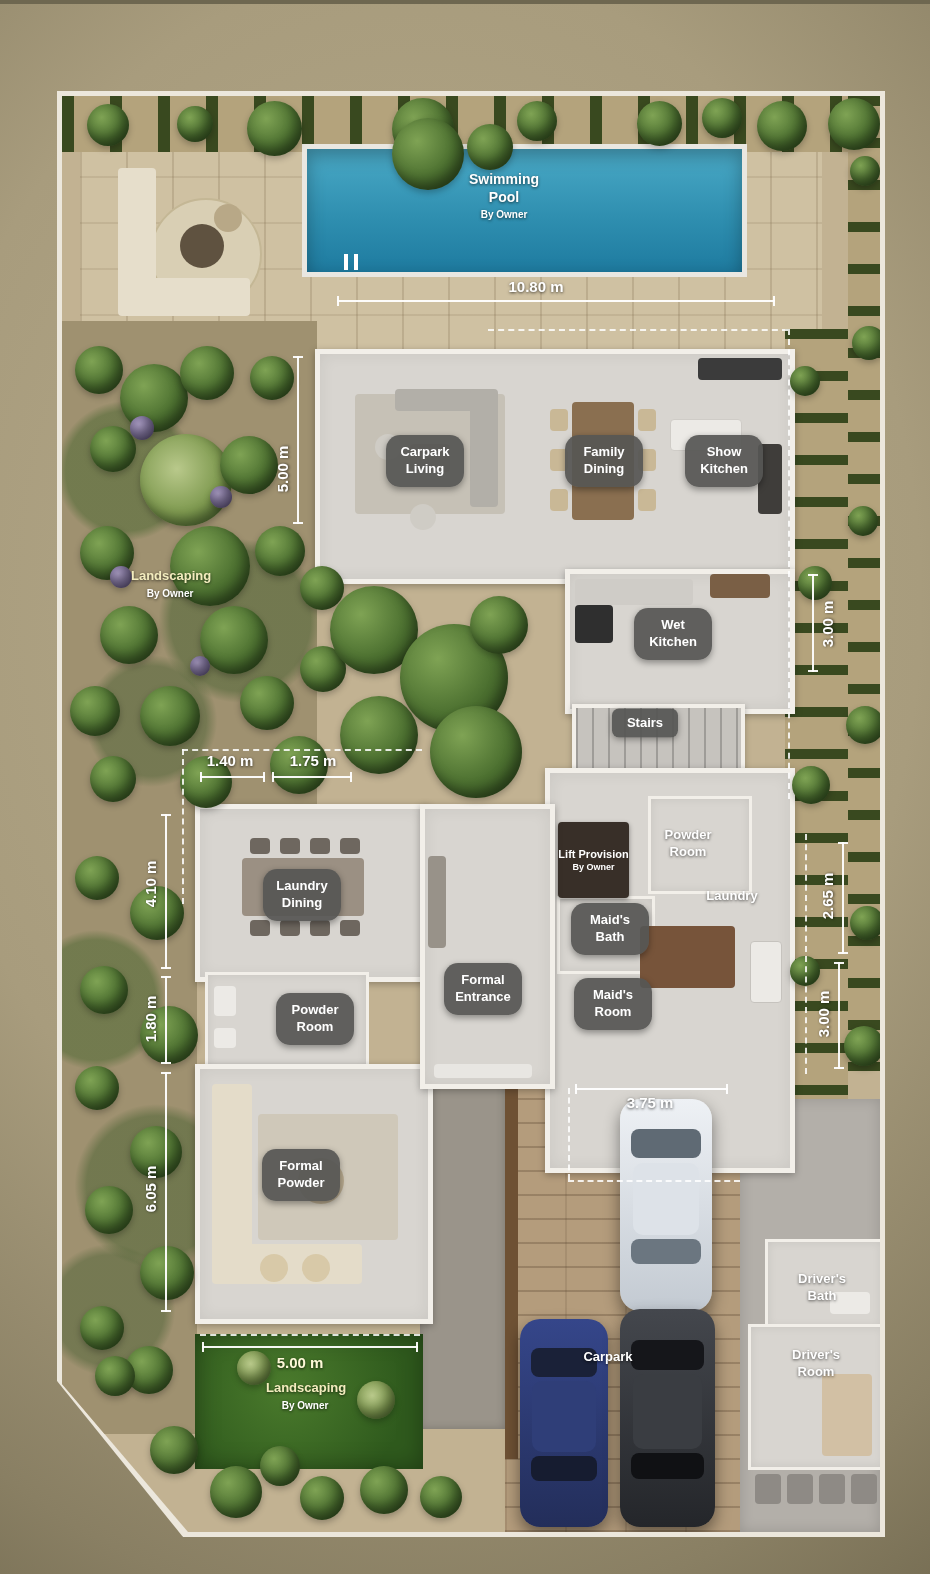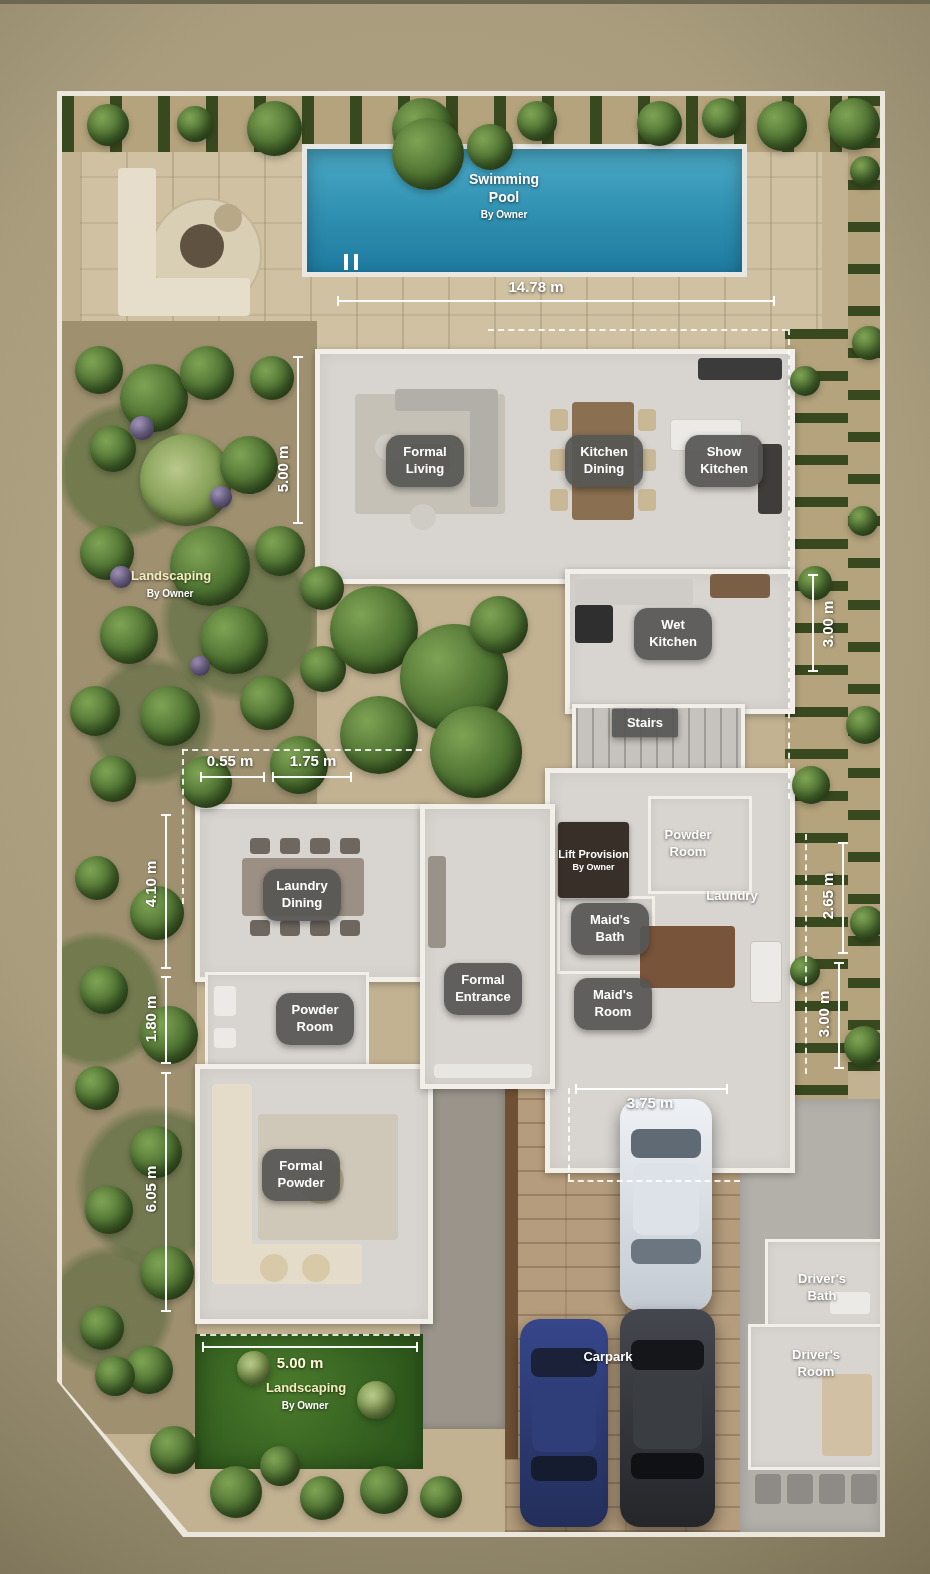--- a/index.html
+++ b/index.html
@@ -29,21 +29,21 @@
   .pool{background:linear-gradient(180deg,#4aa9c6 0%,#2f8fb0 55%,#1e7ba0 100%);
     border:5px solid #e9e7e1;box-shadow:inset 0 6px 18px rgba(0,0,0,.3);}
   .tree{position:absolute;border-radius:50%;
     background:radial-gradient(circle at 35% 32%, #7fa354, #4c7030 55%, #2f4d1d 95%);
     box-shadow:inset -5px -7px 12px rgba(0,0,0,.38), 0 3px 6px rgba(0,0,0,.25);}
   .tree.palm{background:radial-gradient(circle at 40% 38%, #b9c98b, #7f9a50 55%, #4a6b2c 95%);}
   .tree.purple{background:radial-gradient(circle at 38% 35%, #a79ac0, #7c6f9a 60%, #54486e 95%);}
   .badge{position:absolute;transform:translate(-50%,-50%);background:rgba(86,86,84,.93);color:#fff;
     font-size:13px;font-weight:700;text-align:center;line-height:1.3;padding:9px 7px;border-radius:14px;
     width:64px;box-shadow:0 2px 6px rgba(0,0,0,.35);}
-  .badge.sm{width:auto;min-width:40px;border-radius:2px;padding:6px 13px;white-space:nowrap;}
+  .badge.sm{width:auto;min-width:40px;border-radius:7px;padding:6px 13px;white-space:nowrap;}
   .plain{position:absolute;transform:translate(-50%,-50%);color:#fff;font-weight:700;font-size:13px;
     text-align:center;text-shadow:0 1px 3px rgba(0,0,0,.65);line-height:1.3;width:78px;}
   .plain .big{font-size:14px;}
   .subline{font-size:10px;font-weight:700;margin-top:2px;}
   .land{color:#f3ecbe;}
   .dim{position:absolute;transform:translate(-50%,-50%);color:#fff;font-weight:700;font-size:15px;
     text-shadow:0 1px 3px rgba(0,0,0,.7);white-space:nowrap;}
   .dim.v{transform:translate(-50%,-50%) rotate(-90deg);}
   .dl-h{position:absolute;height:2px;background:rgba(255,255,255,.95);}
   .dl-h::before,.dl-h::after{content:"";position:absolute;width:2px;height:10px;background:rgba(255,255,255,.95);top:-4px;}
@@ -252,46 +252,46 @@
     <div class="dash-h" style="left:426px;top:233px;width:300px;"></div>
     <div class="dash-v" style="left:726px;top:233px;height:470px;"></div>
     <div class="dash-h" style="left:120px;top:653px;width:240px;"></div>
     <div class="dash-v" style="left:120px;top:653px;height:155px;"></div>
     <div class="dash-v" style="left:743px;top:738px;height:240px;"></div>
     <div class="dash-v" style="left:506px;top:992px;height:92px;"></div>
     <div class="dash-h" style="left:506px;top:1084px;width:172px;"></div>
     <div class="dash-h" style="left:138px;top:1238px;width:220px;"></div>
 
     <div class="dl-h" style="left:275px;top:204px;width:438px;"></div>
-    <div class="dim" style="left:474px;top:190px;">14.78 m</div>
+    <div class="dim" style="left:474px;top:190px;">10.80 m</div>
     <div class="dl-v" style="left:235px;top:260px;height:168px;"></div>
     <div class="dim v" style="left:220px;top:373px;">5.00 m</div>
     <div class="dl-v" style="left:750px;top:478px;height:98px;"></div>
     <div class="dim v" style="left:765px;top:528px;">3.00 m</div>
     <div class="dl-h" style="left:138px;top:680px;width:65px;"></div>
     <div class="dl-h" style="left:210px;top:680px;width:80px;"></div>
-    <div class="dim" style="left:168px;top:664px;">0.55 m</div>
+    <div class="dim" style="left:168px;top:664px;">1.40 m</div>
     <div class="dim" style="left:251px;top:664px;">1.75 m</div>
     <div class="dl-v" style="left:103px;top:718px;height:155px;"></div>
     <div class="dim v" style="left:88px;top:788px;">4.10 m</div>
     <div class="dl-v" style="left:103px;top:880px;height:88px;"></div>
     <div class="dim v" style="left:88px;top:923px;">1.80 m</div>
     <div class="dl-v" style="left:103px;top:976px;height:240px;"></div>
     <div class="dim v" style="left:88px;top:1093px;">6.05 m</div>
     <div class="dl-v" style="left:780px;top:746px;height:112px;"></div>
     <div class="dim v" style="left:765px;top:800px;">2.65 m</div>
     <div class="dl-v" style="left:776px;top:866px;height:107px;"></div>
     <div class="dim v" style="left:761px;top:918px;">3.00 m</div>
     <div class="dl-h" style="left:513px;top:992px;width:153px;"></div>
     <div class="dim" style="left:588px;top:1006px;">3.75 m</div>
     <div class="dl-h" style="left:140px;top:1250px;width:216px;"></div>
     <div class="dim" style="left:238px;top:1266px;color:#fdf8d8;">5.00 m</div>
 
-    <div class="badge" style="left:363px;top:365px;">Formal Living</div>
-    <div class="badge" style="left:542px;top:365px;">Kitchen Dining</div>
+    <div class="badge" style="left:363px;top:365px;">Carpark Living</div>
+    <div class="badge" style="left:542px;top:365px;">Family Dining</div>
     <div class="badge" style="left:662px;top:365px;">Show Kitchen</div>
     <div class="badge" style="left:611px;top:538px;">Wet Kitchen</div>
     <div class="badge sm" style="left:583px;top:627px;">Stairs</div>
     <div class="badge" style="left:240px;top:799px;">Laundry Dining</div>
     <div class="badge" style="left:421px;top:893px;">Formal Entrance</div>
     <div class="badge" style="left:253px;top:923px;">Powder Room</div>
     <div class="badge" style="left:239px;top:1079px;">Formal Powder</div>
     <div class="badge" style="left:548px;top:833px;">Maid's Bath</div>
     <div class="badge" style="left:551px;top:908px;">Maid's Room</div>
     <div class="plain" style="left:626px;top:748px;">Powder Room</div>

